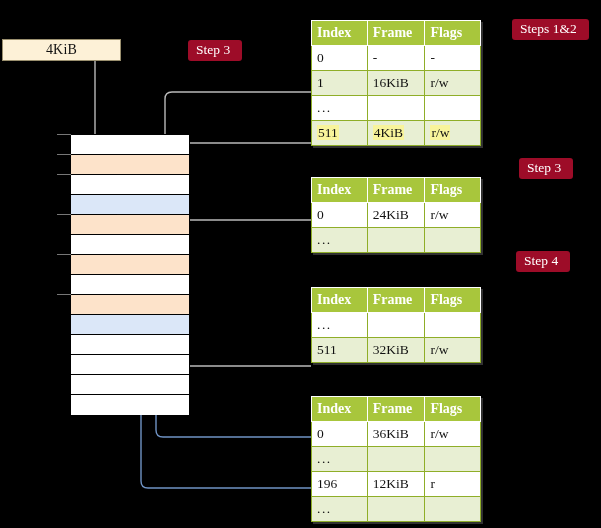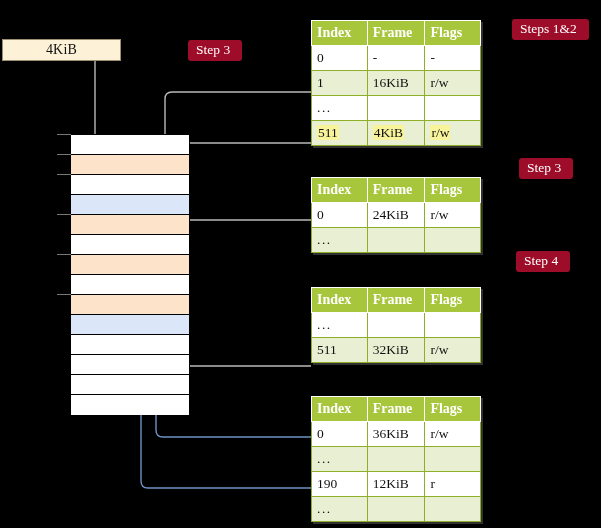--- a/index.html
+++ b/index.html
@@ -298,21 +298,21 @@
           <td>0</td>
           <td>36KiB</td>
           <td>r/w</td>
         </tr>
         <tr class="even">
           <td><span class="dots">...</span></td>
           <td></td>
           <td></td>
         </tr>
         <tr class="odd">
-          <td>190</td>
+          <td>196</td>
           <td>12KiB</td>
           <td>r</td>
         </tr>
         <tr class="even">
           <td><span class="dots">...</span></td>
           <td></td>
           <td></td>
         </tr>
       </tbody>
   </table>

